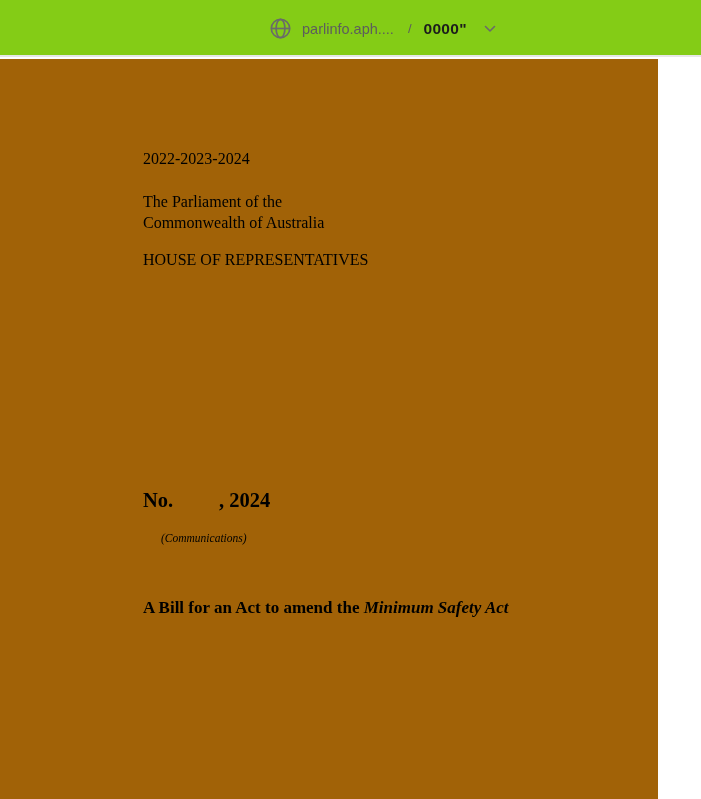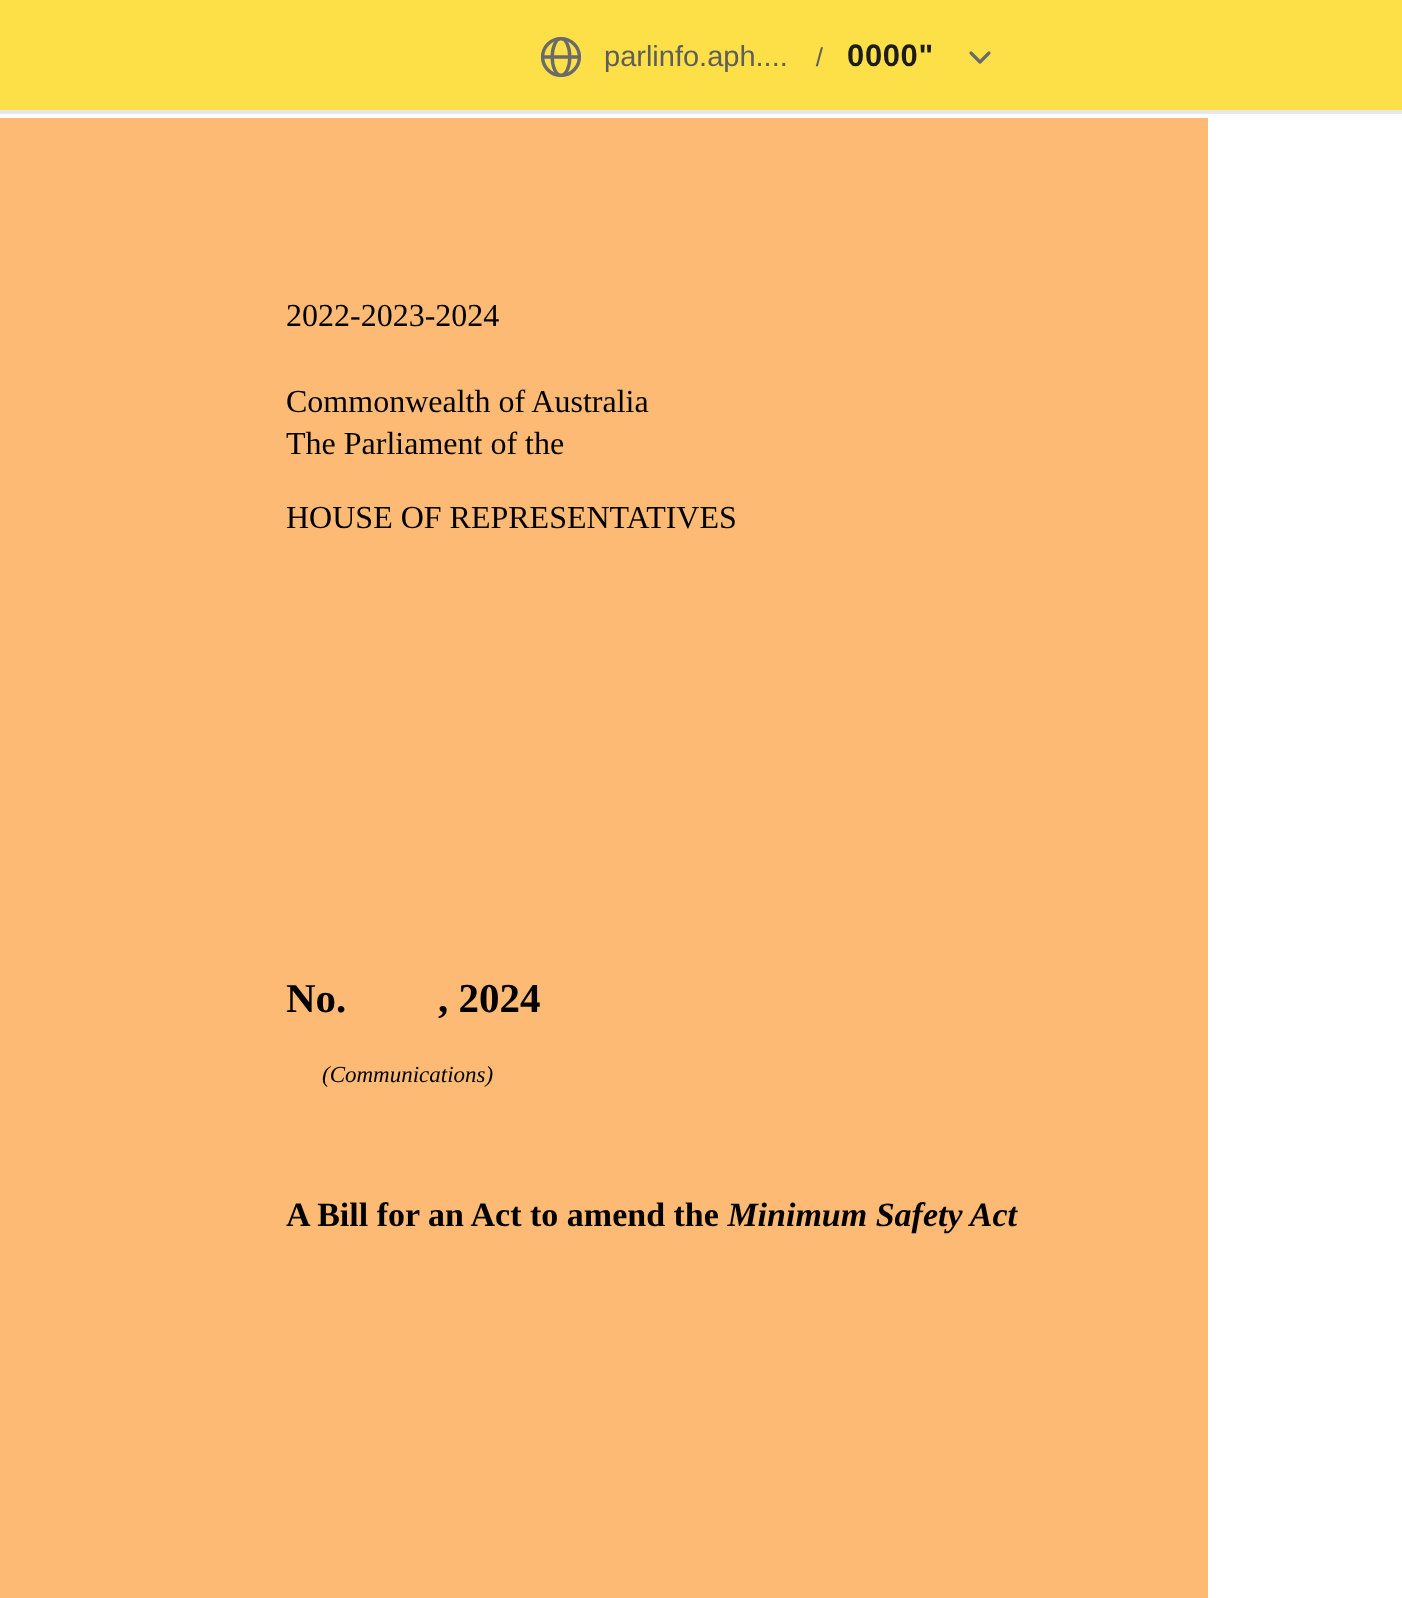--- a/index.html
+++ b/index.html
@@ -8,21 +8,21 @@
     background: #ffffff;
     overflow: hidden;
     font-family: "Liberation Sans", sans-serif;
   }
 
   
   .topbar {
     position: absolute;
     left: 0; top: 0;
     width: 701px; height: 57px;
-    background: #fde047;
+    background: #84cc16;
     border-bottom: 2px solid #e7e7e7;
   }
   .topbar-group {
     position: absolute;
     left: 270px; top: 0;
     height: 57px;
     display: flex;
     align-items: center;
   }
   .site-chip {
@@ -61,22 +61,22 @@
   .chev {
     margin-left: 17px;
     display: inline-flex;
     align-items: center;
   }
 
   
   .page {
     position: absolute;
     left: 0; top: 59px;
-    width: 604px; height: 740px;
-    background: #fdba74;
+    width: 658px; height: 740px;
+    background: #a16207;
     font-family: "Liberation Serif", serif;
     color: #000000;
   }
   .doc-block { position: absolute; left: 143px; white-space: nowrap; }
 
   .session-years {
     top: 91px;
     font-size: 16px;
   }
   .parliament {
@@ -147,22 +147,22 @@
       </span>
     </div>
   </div>
 </div>
 
 <div class="page">
 
   <div class="doc-block session-years">2022-2023-2024</div>
 
   <div class="doc-block parliament">
+    <div>The Parliament of the</div>
     <div>Commonwealth of Australia</div>
-    <div>The Parliament of the</div>
   </div>
 
   <div class="doc-block chamber">HOUSE OF REPRESENTATIVES</div>
 
 
   <div class="doc-block bill-title">
   </div>
 
   <div class="doc-block bill-number"><span class="no-label">No.</span><span>, 2024</span></div>
 

